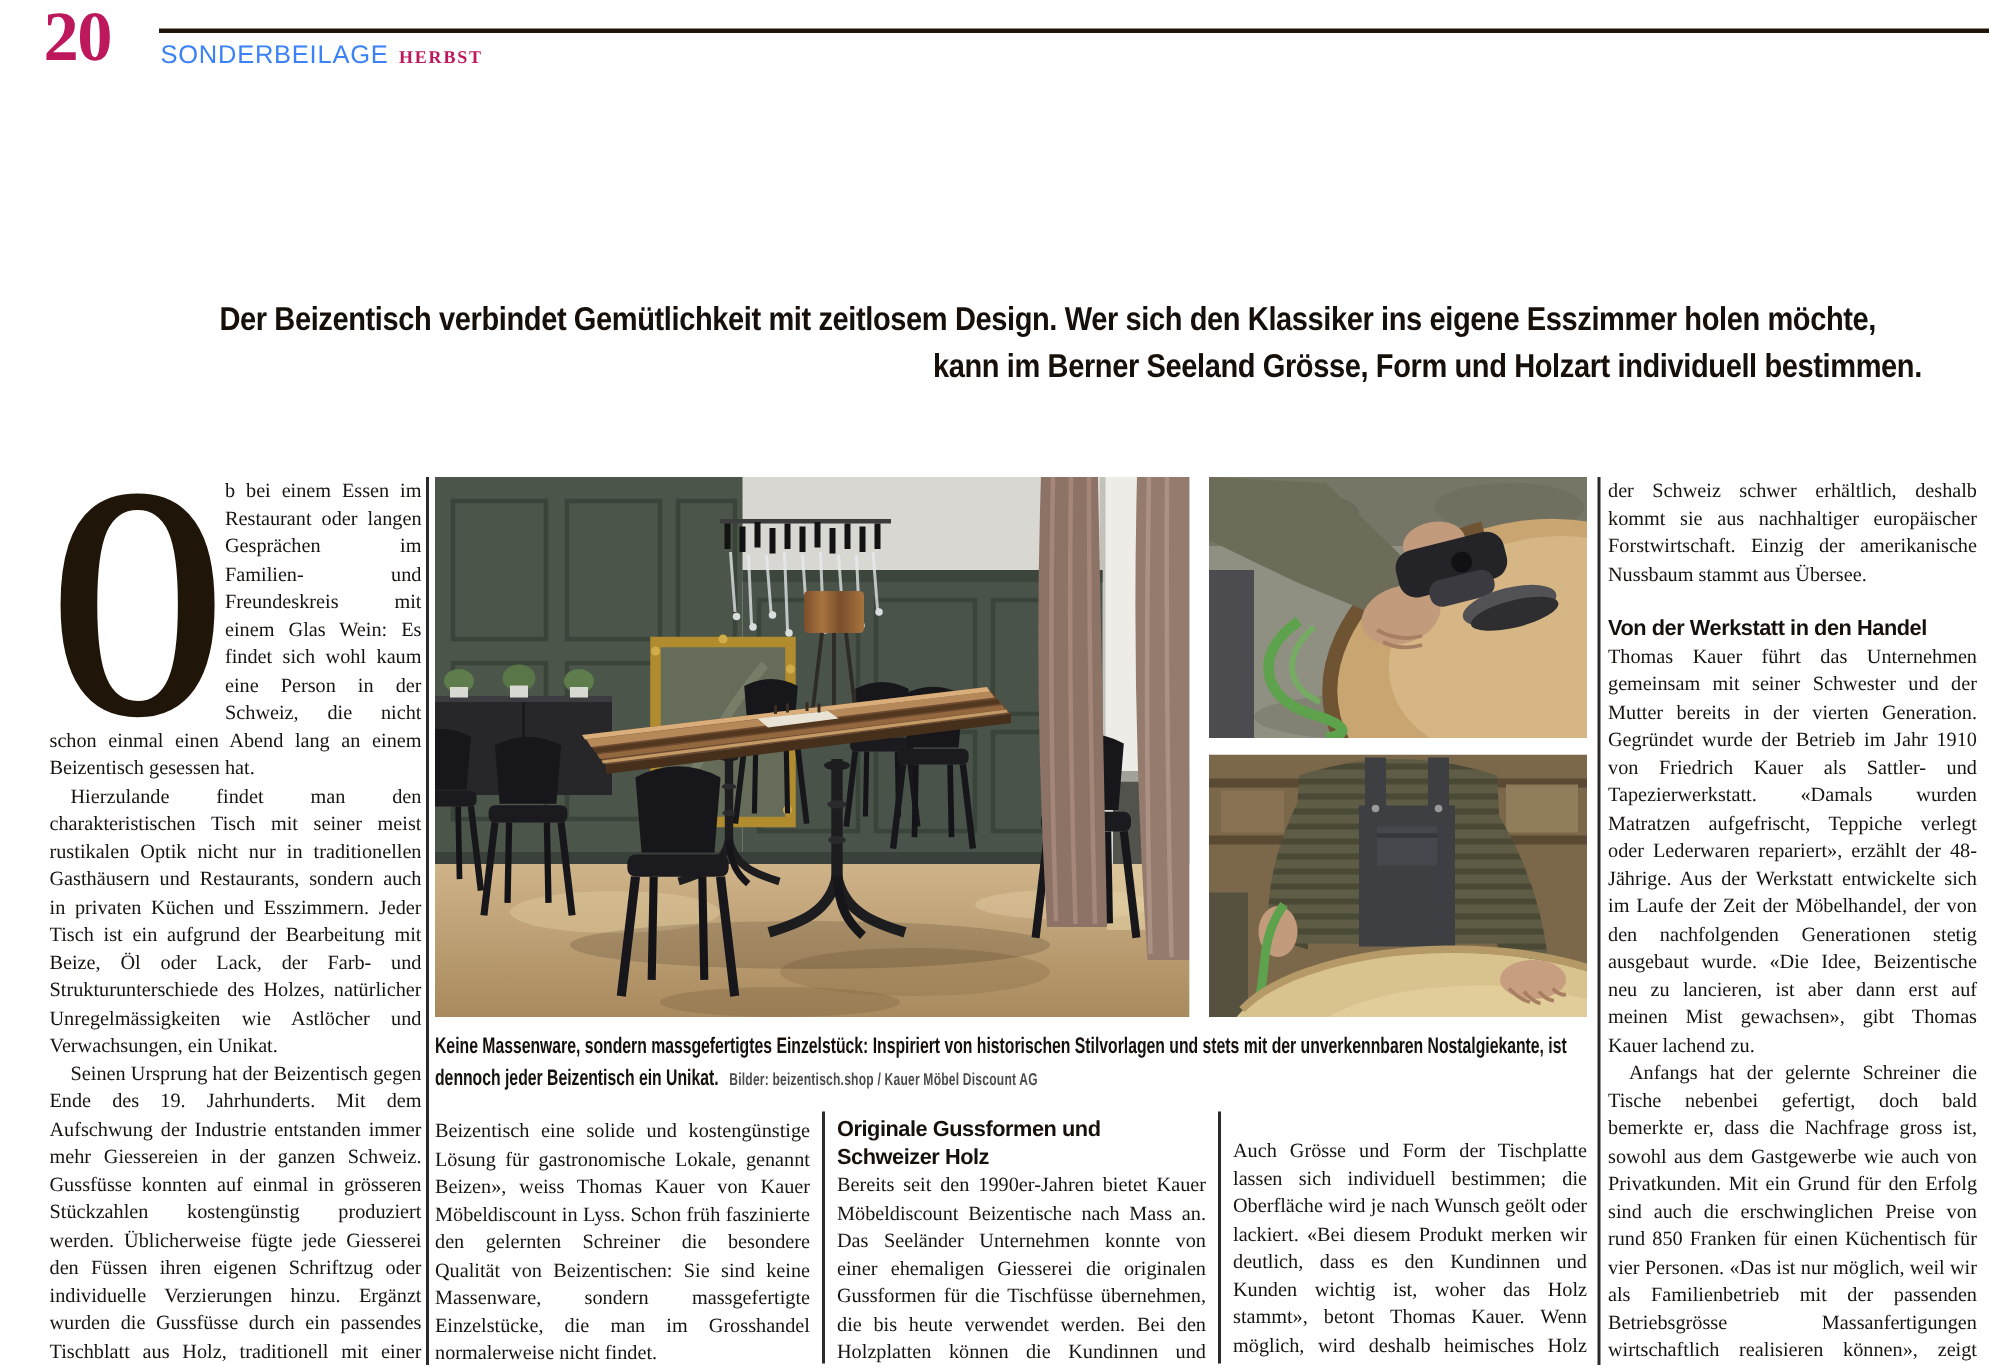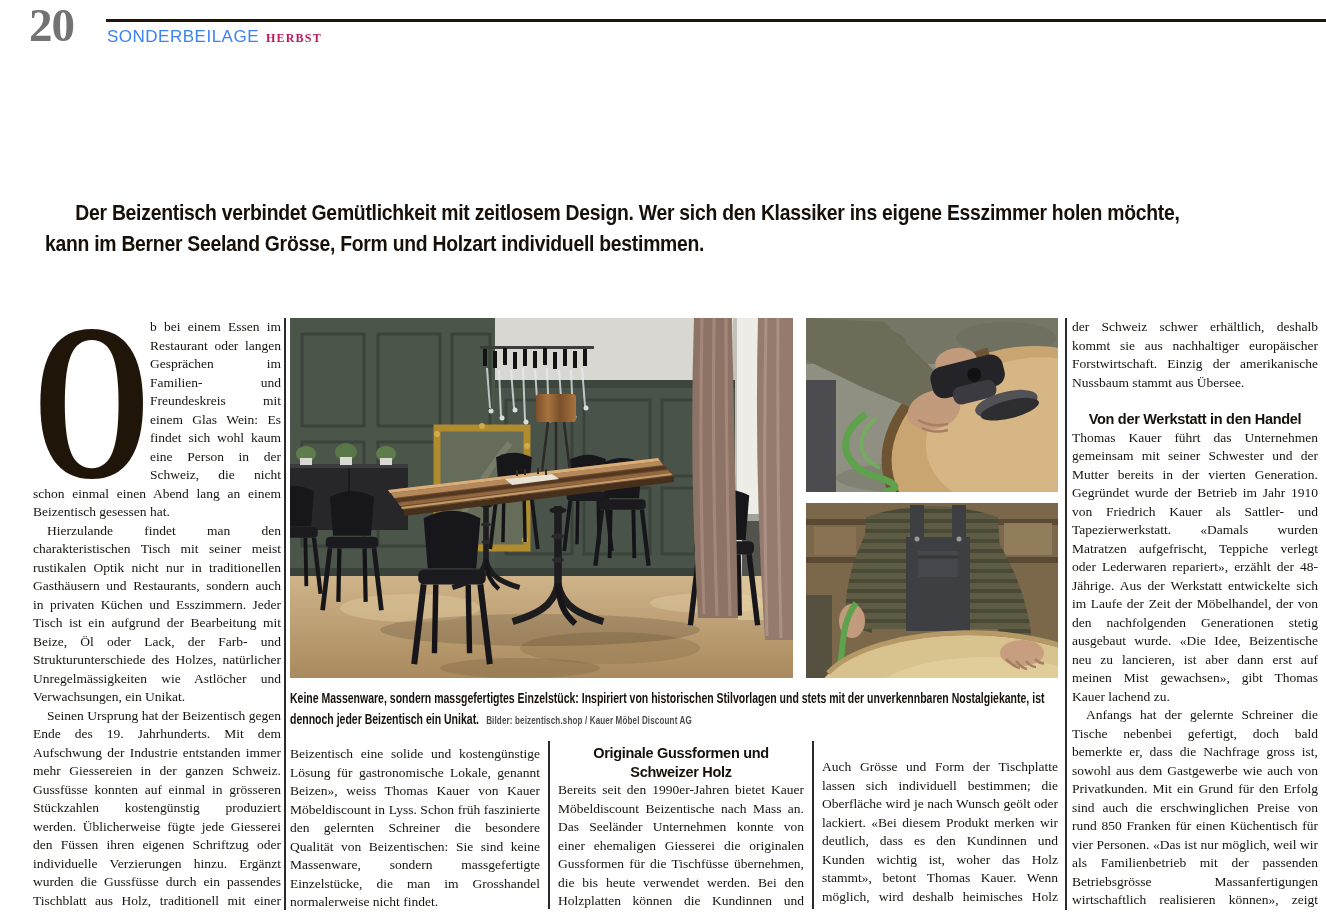--- a/index.html
+++ b/index.html
@@ -1,48 +1,48 @@
 <!DOCTYPE html>
 <html lang="de"><head>
 <meta charset="utf-8">
 <style>
   html,body{margin:0;padding:0;background:#ffffff;}
   .page{position:relative;width:1326px;height:912px;background:#ffffff;overflow:hidden;
         font-family:"Liberation Serif",serif;color:#161310;}
 
   
   .page-number{position:absolute;left:29px;top:2px;font-family:"Liberation Serif",serif;
-               font-weight:bold;font-size:47px;line-height:1;color:#737373;letter-spacing:-1px;}
+               font-weight:bold;font-size:47px;line-height:1;color:#be185d;letter-spacing:-1px;}
   .header-rule{position:absolute;left:106px;top:19px;width:1220px;height:3px;background:#201509;}
   .section-line{position:absolute;left:107px;top:27px;white-space:nowrap;}
   .section-label{font-family:"Liberation Sans",sans-serif;color:#3b82f6;font-size:17px;letter-spacing:.5px;}
   .section-title{font-family:Liberation Serif, serif;font-weight:bold;font-size:12px;color:#be185d;
                  letter-spacing:1.2px;margin-left:7px;}
 
   
   .headline{position:absolute;left:0;top:104px;width:1326px;text-align:center;}
   .headline>span{display:inline-block;font-family:"Liberation Sans",sans-serif;font-weight:bold;
                  font-size:64px;line-height:72px;letter-spacing:-2px;color:#1a1109;
                  transform:scaleX(.82);transform-origin:center top;white-space:nowrap;}
-  .subtitle{position:absolute;left:0;top:197px;width:1326px;text-align:left;}
+  .subtitle{position:absolute;left:0;top:197px;width:1326px;text-align:right;}
   .subtitle .sub-line{display:block;height:31px;}
   .subtitle .sub-line>span{display:inline-block;font-family:"Liberation Sans",sans-serif;font-weight:bold;
                  font-size:22px;line-height:31px;color:#17100a;letter-spacing:-.3px;
                  transform:scaleX(.88);transform-origin:center top;white-space:nowrap;}
   .byline{position:absolute;left:0;top:277px;width:1326px;text-align:center;}
   .byline>span{display:inline-block;font-family:"Liberation Sans",sans-serif;font-weight:bold;
                font-size:11.5px;letter-spacing:.4px;color:#17100a;border-bottom:2px solid #17100a;
                padding:0 3px 3px;transform:scaleX(.92);transform-origin:center top;white-space:nowrap;}
 
   
   .body-col{position:absolute;text-align:justify;font-size:13.5px;line-height:18.5px;overflow:hidden;color:#17130e;}
   .body-col p{margin:0;}
   .body-col p.ind{text-indent:14px;font-family:Liberation Serif, serif;}
   .subhead{font-family:"Liberation Sans",sans-serif;font-weight:bold;font-size:14.5px;
-           letter-spacing:-.3px;line-height:18.5px;color:#17100a;text-align:center;}
+           letter-spacing:-.3px;line-height:18.5px;color:#17100a;text-align:left;}
   .gap{height:18px;}
   #col-left{left:33px;top:318px;width:248px;height:592px;}
   #col-right{left:1072px;top:318px;width:246px;height:592px;}
   #col-b1{left:290px;top:745px;width:250px;height:164px;}
   #col-b2{left:558px;top:744px;width:246px;height:165px;}
   #col-b3{left:822px;top:758px;width:236px;height:151px;}
 
   .dropcap{float:left;width:112px;height:146px;margin:3px 5px 0 0;position:relative;}
   .dropcap>span{position:absolute;left:0;top:-30px;font-family:"Liberation Serif",serif;font-weight:bold;
                 font-size:222px;line-height:1;color:#201509;transform:scaleX(.68);transform-origin:left top;}

